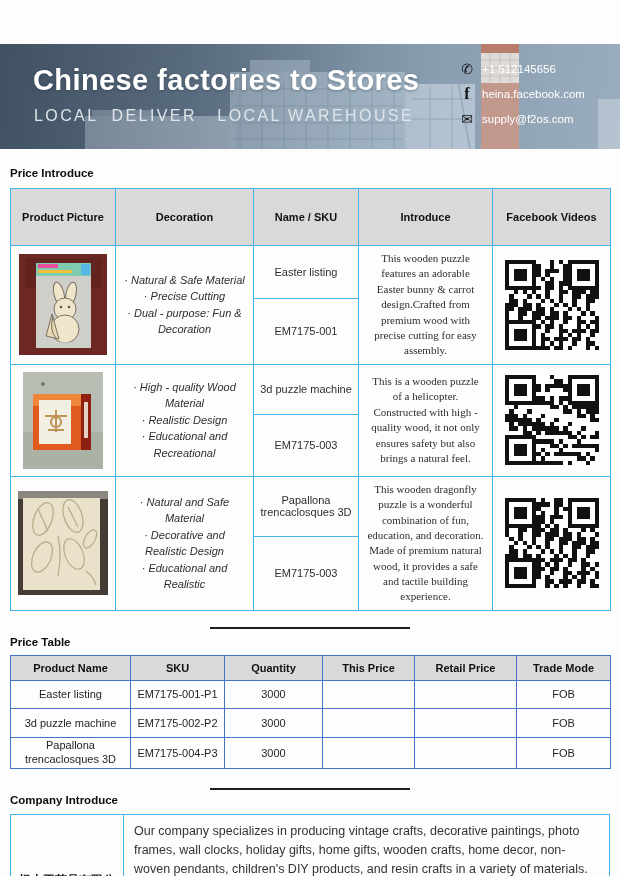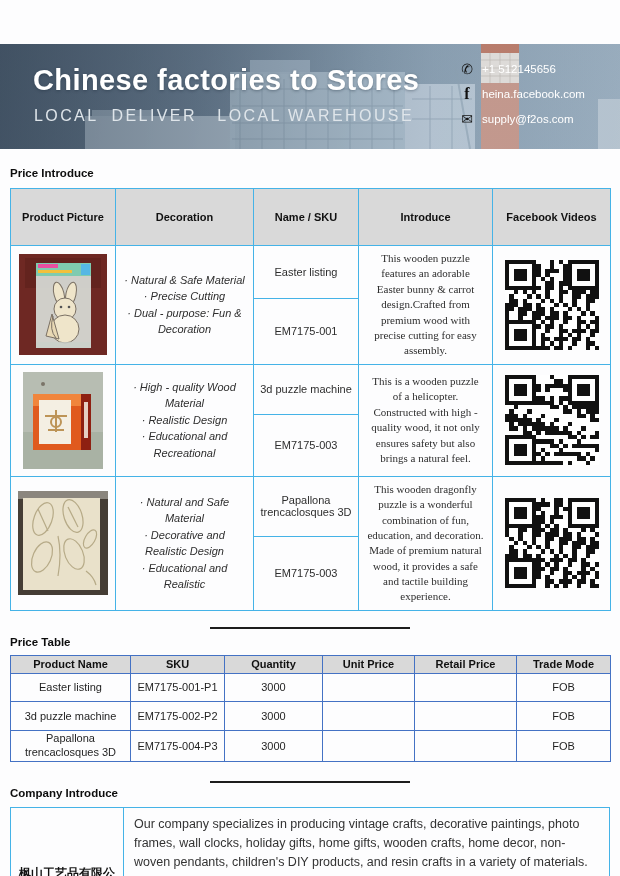--- a/index.html
+++ b/index.html
@@ -45,21 +45,21 @@
   .pic-cell svg { display:block; margin:0 auto; }
   .hl-cell { padding:4px 8px; line-height:1.5;font-style:italic; }
   .name-cell, .sku-cell { font-size:10.5px; padding:2px 4px; }
   .intro-cell { text-align:center; padding:5px 8px; line-height:1.4;font-family:Liberation Serif, serif; }
   .qr-cell { padding:4px; }
   .qr { width:94px; height:90px; margin:0 auto; background:#fff; }
 
   
   .price-table { margin-top:7px; }
   .price-table th, .price-table td { border:1.5px solid #4472c4; }
-  .price-table th { background:#d9d9d9; font-size:11px; font-weight:bold; color:#111; height:18px; }
+  .price-table th { background:#d9d9d9; font-size:11px; font-weight:bold; color:#111; height:25px; }
   .price-table td { font-size:11px; text-align:center; vertical-align:middle; color:#1f1f1f; }
   .price-table tr.r1 { height:28px; }
   .price-table tr.r2 { height:29px; }
   .price-table tr.r3 { height:31px; }
   .sku-val { color:#9d9d9d; }
   .small-name { font-size:9.5px; line-height:1.25; padding:0 2px; }
 
   
   .company-table { margin-top:8px; }
   .company-table td { border:1.5px solid #45b3e7; }
@@ -730,21 +730,21 @@
       <col style="width:98px">
       <col style="width:92px">
       <col style="width:102px">
       <col style="width:94px">
     </colgroup>
   <tbody>
       <tr>
     <th>Product Name</th>
     <th>SKU</th>
     <th>Quantity</th>
-    <th>Unit Price</th>
+    <th>This Price</th>
     <th>Retail Price</th>
     <th>Trade Mode</th>
   </tr>
   <tr class="r1">
     <td>Easter listing</td>
     <td class="sku-val">EM7175-001-P1</td>
     <td>3000</td>
     <td></td>
     <td></td>
     <td>FOB</td>

